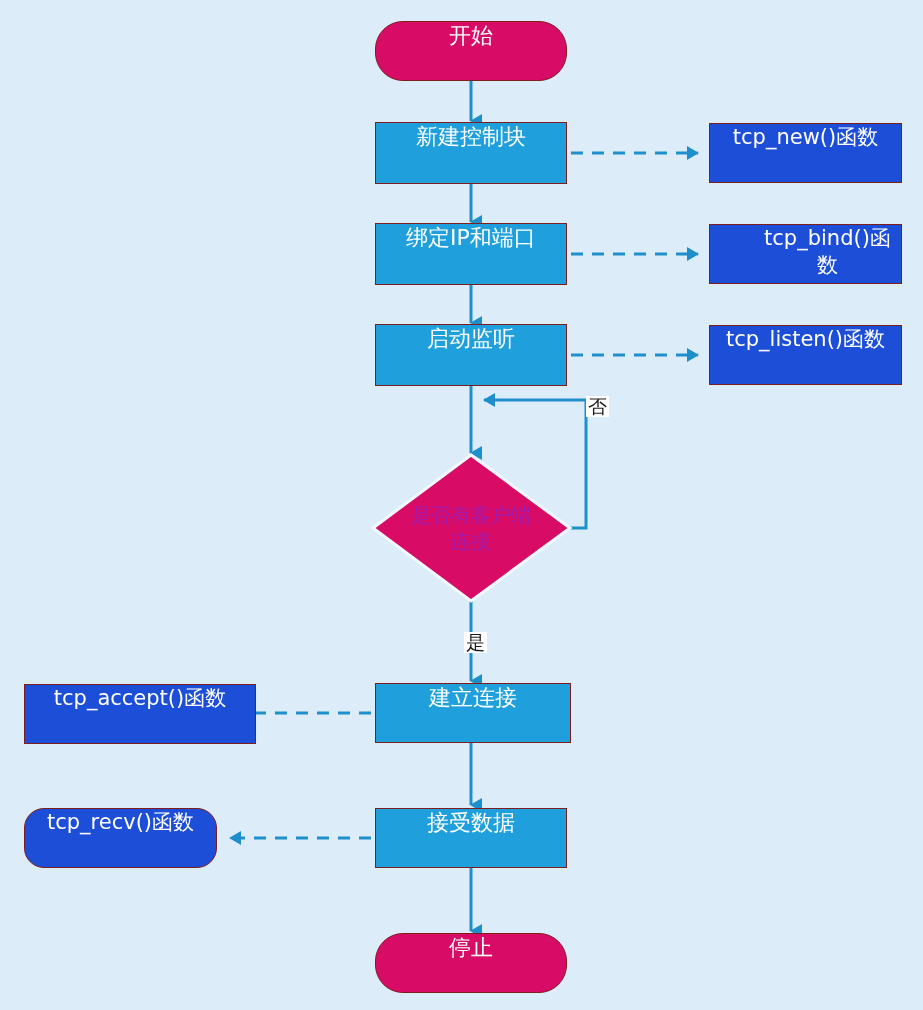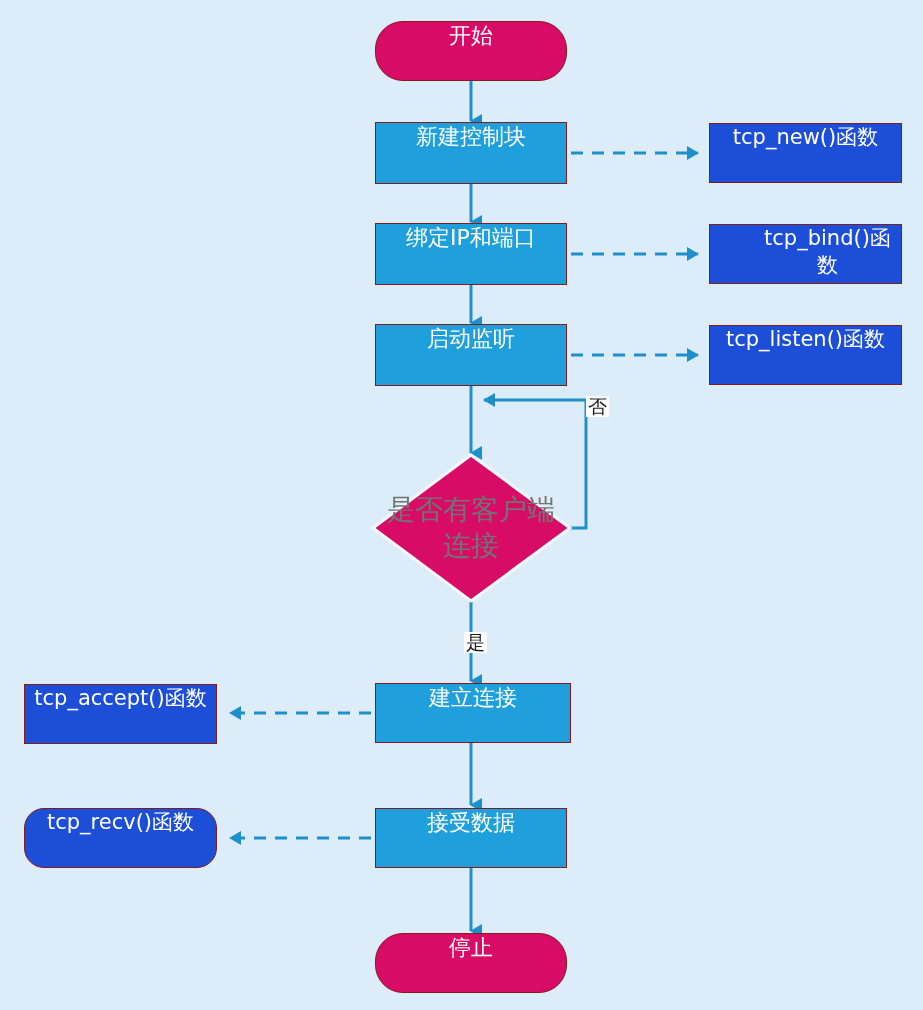--- a/index.html
+++ b/index.html
@@ -47,22 +47,22 @@
   .node.func {
     background: #1d4ed8;
     font-size: 21px;
   }
   .diamond-label {
     position: absolute;
     display: flex;
     align-items: center;
     justify-content: center;
     text-align: center;
-    color: #737373;
-    font-size: 28px;
+    color: #a21caf;
+    font-size: 20px;
     line-height: 1.3;
     user-select: none;
     pointer-events: none;
   }
   .edge-label {
     position: absolute;
     background: #ffffff;
     color: #1b1b1b;
     font-size: 19px;
     line-height: 1;
@@ -152,21 +152,21 @@
   </div>
 
   <div class="node func" style="left:709px; top:224px; width:193px; height:60px;padding-left:44px;">
     <span>tcp_bind()函数</span>
   </div>
 
   <div class="node func" style="left:709px; top:325px; width:193px; height:60px;">
     <span>tcp_listen()函数</span>
   </div>
 
-  <div class="node func" style="left:24px; top:684px; width:193px; height:60px;">
+  <div class="node func" style="left:24px; top:684px; width:232px; height:60px;">
     <span>tcp_accept()函数</span>
   </div>
 
   <div class="node func" style="left:24px; top:808px; width:193px; height:60px;border-radius:20px;">
     <span>tcp_recv()函数</span>
   </div>
 
 </div>
 
 </body></html>

